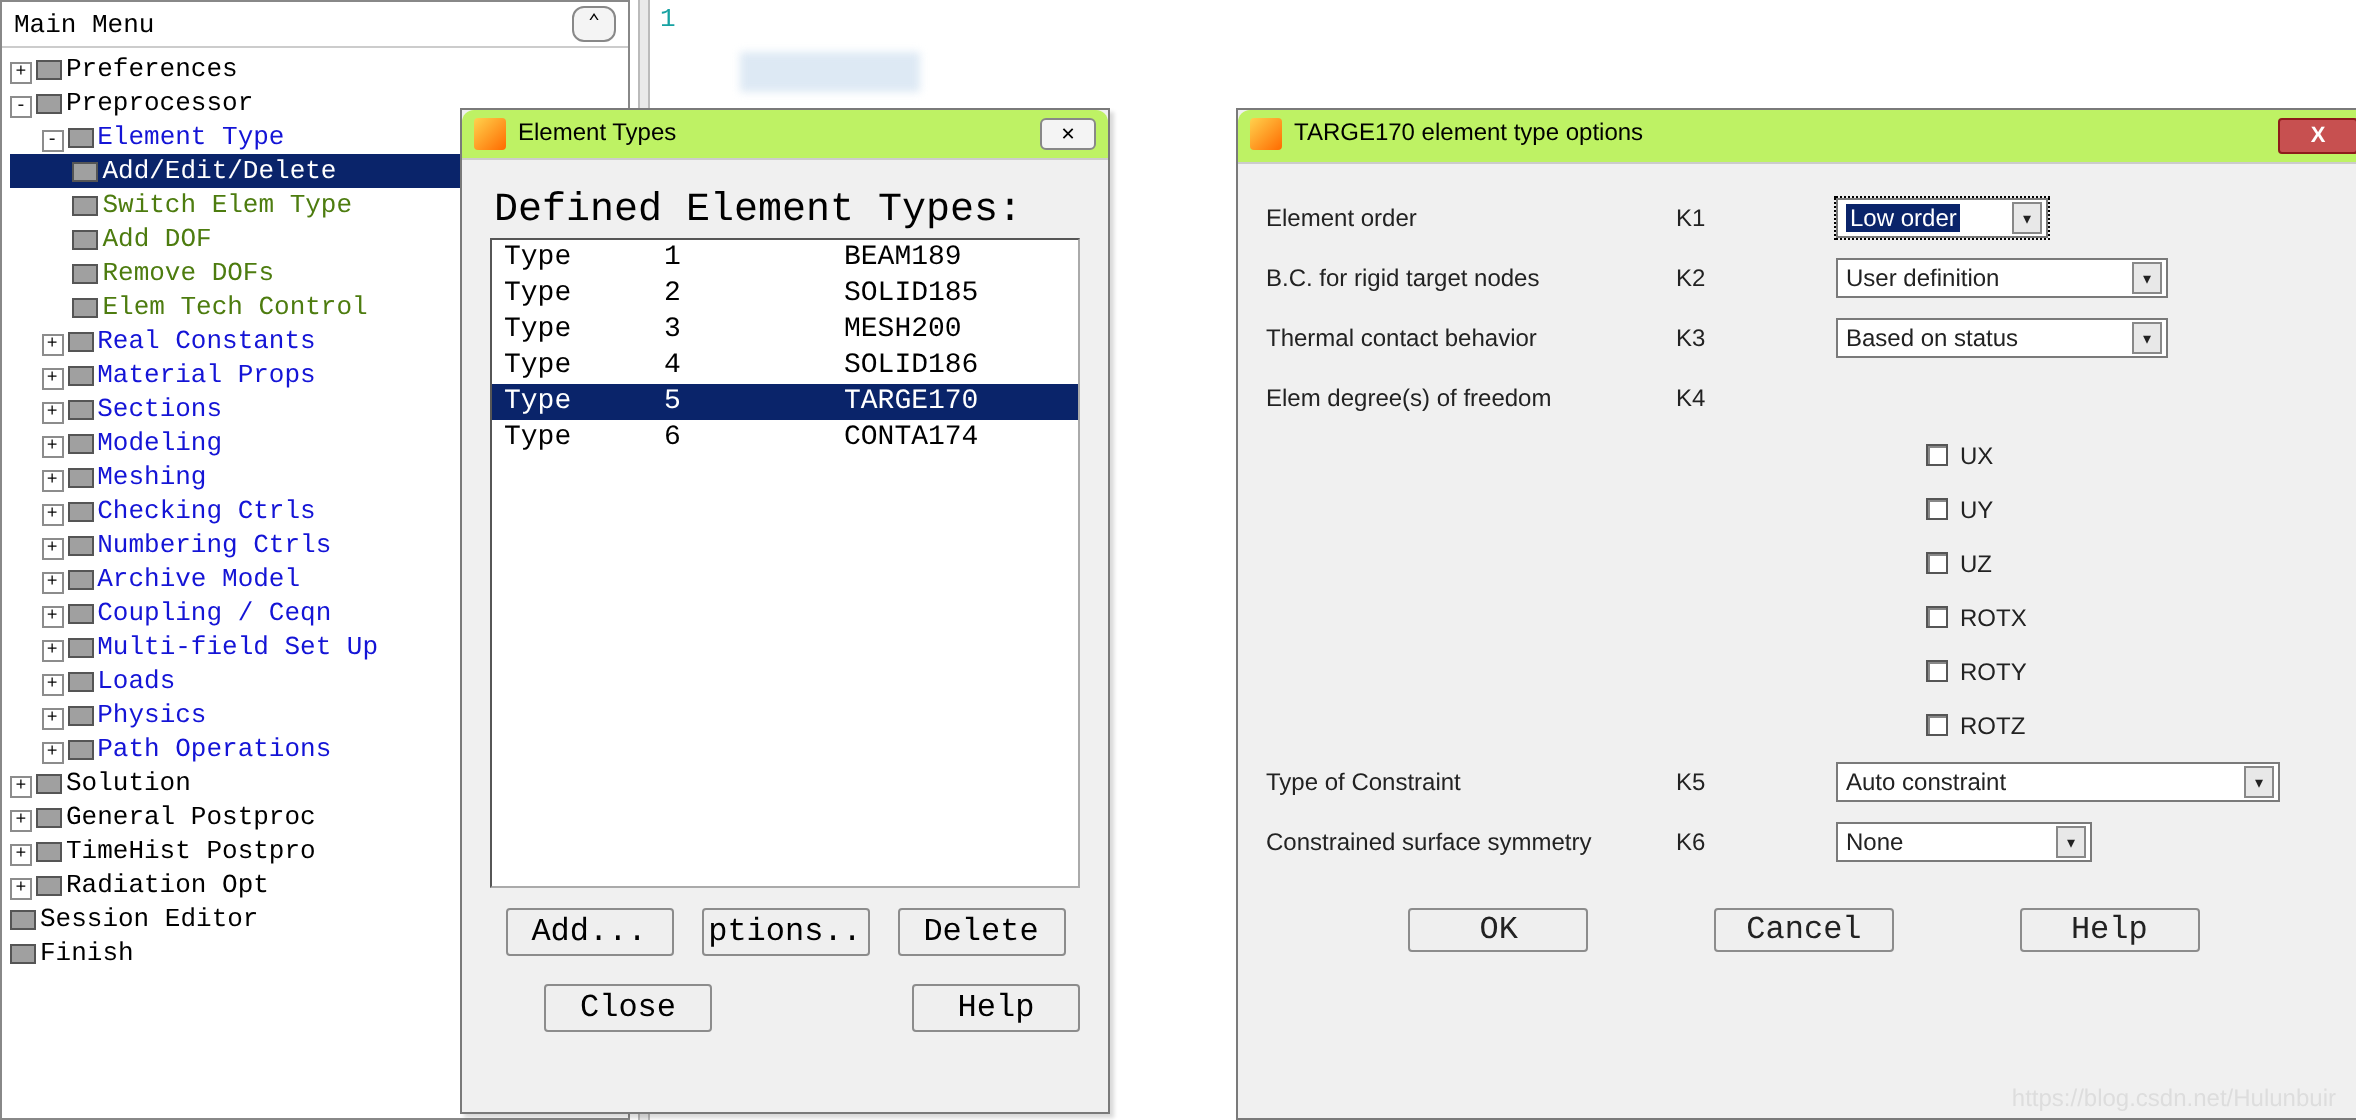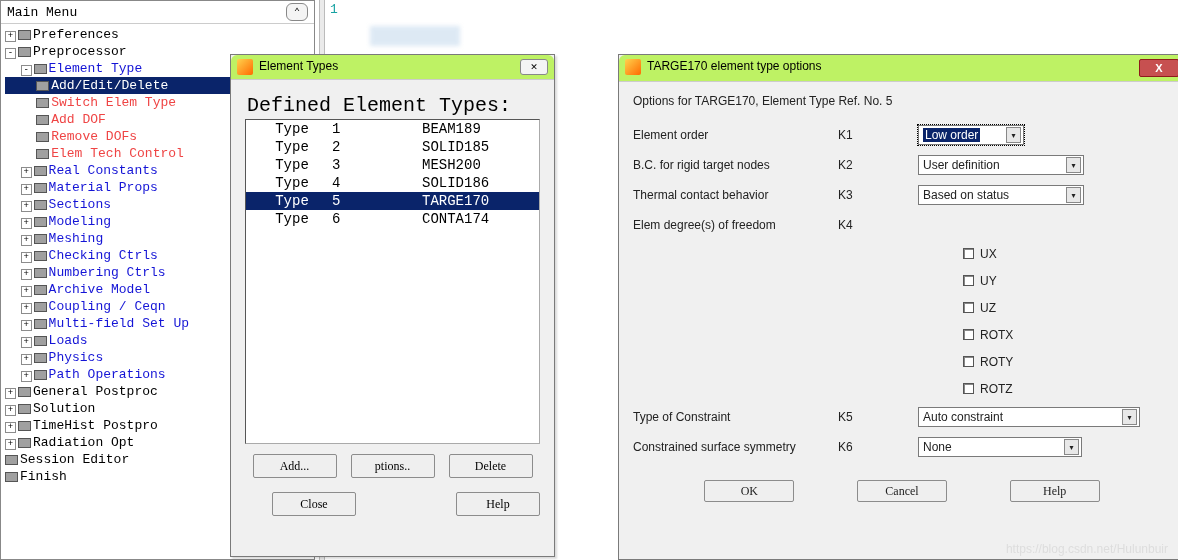--- a/index.html
+++ b/index.html
@@ -5,44 +5,44 @@
   * { box-sizing: border-box; margin: 0; padding: 0; }
   body { font-family: 'Courier New', monospace; font-size: 13px; background: #fff; width: 1178px; height: 560px; position: relative; overflow: hidden; user-select: none; }
   
   
   .tree-pane { position: absolute; left: 0; top: 0; width: 315px; height: 560px; border: 1px solid #888; background: #fff; }
   .tree-title { background: #fff; border-bottom: 1px solid #ccc; padding: 2px 6px; display: flex; align-items: center; justify-content: space-between; font-family: 'Courier New', monospace; font-size: 13px; gap: 24px; }
   .tree-title-toggle { width: 22px; height: 18px; border: 1px solid #888; border-radius: 6px; display:flex; align-items:center; justify-content:center; font-size:10px; background:#f4f4f4; }
   .tree { padding: 2px 4px; line-height: 17px; color: #000; }
   .tree-item { white-space: pre; font-family: 'Courier New', monospace; }
   .blue { color: #1414d6; }
-  .red { color: #ef4444; }
+  .red { color: #4d7c0f; }
   .tree-sym { display:inline-block; width:11px; text-align:center; border:1px solid #8c8c8c; font-size:9px; line-height:9px; margin-right:2px; background:#fff; color:#000; }
   .ico { display:inline-block; width:13px; height:10px; background:#a0a0a0; border:1px solid #555; margin-right:2px; vertical-align:middle; }
   .sel-inv { background:#0a246a; color:#fff; }
   
   
   .win { position: absolute; background: #f0f0f0; border: 1px solid #7a7a7a; box-shadow: 2px 2px 2px rgba(0,0,0,.15); font-family: Tahoma, Arial, sans-serif; font-size: 12px; }
   .win-titlebar { display:flex; align-items:flex-start; padding: 4px 6px; border-bottom: 1px solid #ccc; background:#bef264; border-radius: 6px 6px 0 0; }
   .win-ico { width:16px; height:16px; background: linear-gradient(135deg,#ffd24d,#ff6a00); border-radius:2px; margin-right:6px; }
   .win-title { flex:1; font-family: Tahoma, Arial, sans-serif; }
   .win-close-x { width:40px; height:18px; background:#c75050; border:1px solid #8e1b1b; border-radius:2px; color:#fff; font-weight:bold; font-size:11px; display:flex; align-items:center; justify-content:center; }
   .win-close-sq { width:28px; height:16px; border:1px solid #888; border-radius:3px; font-size:9px; display:flex; align-items:center; justify-content:center; background:#f4f4f4; }
   
   
   #winTypes { left: 230px; top: 54px; width: 325px; height: 503px; }
   .list-label { font-family:'Courier New',monospace; font-size:20px; padding: 14px 32px 2px 16px; color:#000; }
   .list-box { margin: 0 14px; height: 325px; background:#fff; border:1px inset #aaa; overflow:hidden; font-family:'Courier New',monospace; font-size:14px; }
   .list-row { display:flex; padding: 1px 6px; }
   .list-row.sel { background:#0a246a; color:#fff; }
-  .cell-a { width:80px;text-align:center; }
+  .cell-a { width:80px; }
   .cell-b { width:90px; }
   .cell-c { flex:1; }
   .btn-row { display:flex; gap: 14px; padding: 10px 14px; justify-content:center; }
-  .btn { min-width:84px; height:24px; display:flex; align-items:center; justify-content:center; background:#efefef; border:1px solid #8c8c8c; border-radius:2px; font-family:Liberation Serif, serif; font-size:12px; }
+  .btn { min-width:84px; height:24px; display:flex; align-items:center; justify-content:center; background:#efefef; border:1px solid #8c8c8c; border-radius:2px; font-family:Liberation Mono, monospace; font-size:16px; }
   .btn-row2 { display:flex; gap: 100px; padding: 4px 14px 10px 14px; justify-content:flex-end; }
   
   
   #winOpt { left: 582px; top: 54px; width: 568px; height: 506px; margin-left: 36px; }
   .opt-body { padding: 12px 14px; font-family: Tahoma, Arial, sans-serif; font-size: 12px; color:#222; }
   .opt-head { margin-bottom: 12px; }
   .opt-row { display:flex; align-items:center; height: 30px; }
   .opt-lbl { width: 205px; }
   .opt-k { width: 80px; }
   .select { height:20px; background:#fff; border:1px solid #7a7a7a; display:flex; align-items:center; padding: 0 2px 0 4px; font-size:12px; justify-content:space-between; }
@@ -89,22 +89,22 @@
       <div class="tree-item blue">  <span class="tree-sym">+</span><span class="ico"></span><span>Modeling</span></div>
       <div class="tree-item blue">  <span class="tree-sym">+</span><span class="ico"></span><span>Meshing</span></div>
       <div class="tree-item blue">  <span class="tree-sym">+</span><span class="ico"></span><span>Checking Ctrls</span></div>
       <div class="tree-item blue">  <span class="tree-sym">+</span><span class="ico"></span><span>Numbering Ctrls</span></div>
       <div class="tree-item blue">  <span class="tree-sym">+</span><span class="ico"></span><span>Archive Model</span></div>
       <div class="tree-item blue">  <span class="tree-sym">+</span><span class="ico"></span><span>Coupling / Ceqn</span></div>
       <div class="tree-item blue">  <span class="tree-sym">+</span><span class="ico"></span><span>Multi-field Set Up</span></div>
       <div class="tree-item blue">  <span class="tree-sym">+</span><span class="ico"></span><span>Loads</span></div>
       <div class="tree-item blue">  <span class="tree-sym">+</span><span class="ico"></span><span>Physics</span></div>
       <div class="tree-item blue">  <span class="tree-sym">+</span><span class="ico"></span><span>Path Operations</span></div>
+      <div class="tree-item "><span class="tree-sym">+</span><span class="ico"></span><span>Solution</span></div>
       <div class="tree-item "><span class="tree-sym">+</span><span class="ico"></span><span>General Postproc</span></div>
-      <div class="tree-item "><span class="tree-sym">+</span><span class="ico"></span><span>Solution</span></div>
       <div class="tree-item "><span class="tree-sym">+</span><span class="ico"></span><span>TimeHist Postpro</span></div>
       <div class="tree-item "><span class="tree-sym">+</span><span class="ico"></span><span>Radiation Opt</span></div>
       <div class="tree-item "><span class="ico"></span><span>Session Editor</span></div>
       <div class="tree-item "><span class="ico"></span><span>Finish</span></div>
     </div>
 </div>
 
 <div id="winTypes" class="win">
   <div class="win-titlebar">
     <span class="win-ico"></span>
@@ -155,21 +155,20 @@
   </div>
 </div>
 
 <div id="winOpt" class="win">
   <div class="win-titlebar">
     <span class="win-ico"></span>
     <span class="win-title">TARGE170 element type options</span>
     <span class="win-close-x">X</span>
   </div>
   <div class="opt-body">
-    <div class="opt-head">Options for TARGE170, Element Type Ref. No. 5</div>
     <div id="optRows1">
         <div class="opt-row">
           <div class="opt-lbl">Element order</div>
           <div class="opt-k">K1</div>
           <div style="flex:1">
             <div class="select sel" style="width:106px">
               <span class="sel-text">Low order</span>
               <span class="arrow">▾</span>
             </div>
           </div>
@@ -233,21 +232,21 @@
             <div class="select" style="width:222px">
               <span class="sel-text">Auto constraint</span>
               <span class="arrow">▾</span>
             </div>
           </div>
         </div>
         <div class="opt-row">
           <div class="opt-lbl">Constrained surface symmetry</div>
           <div class="opt-k">K6</div>
           <div style="flex:1">
-            <div class="select" style="width:164px">
+            <div class="select" style="width:128px">
               <span class="sel-text">None</span>
               <span class="arrow">▾</span>
             </div>
           </div>
         </div>
       </div>
     <div class="opt-btns">
       <div class="btn">OK</div>
       <div class="btn">Cancel</div>
       <div class="btn">Help</div>

